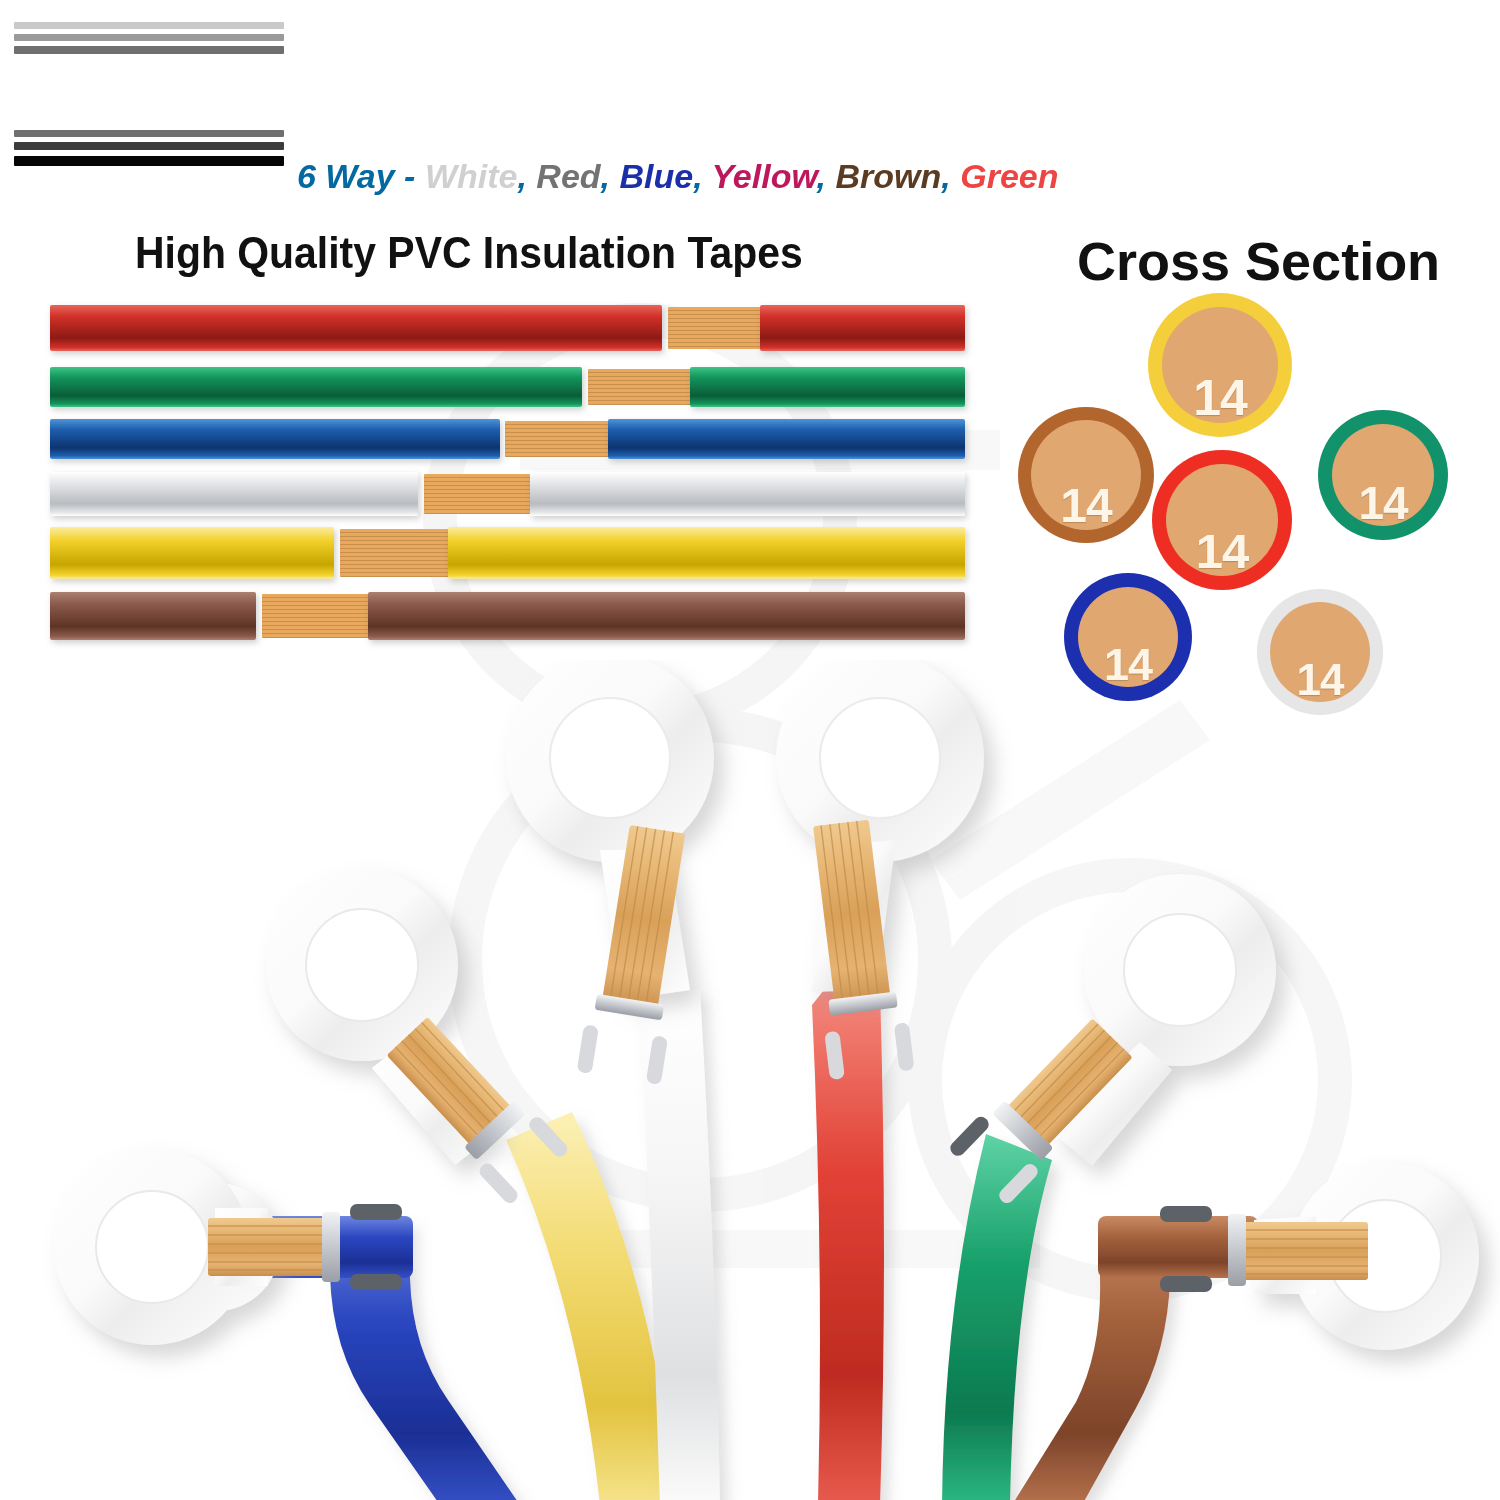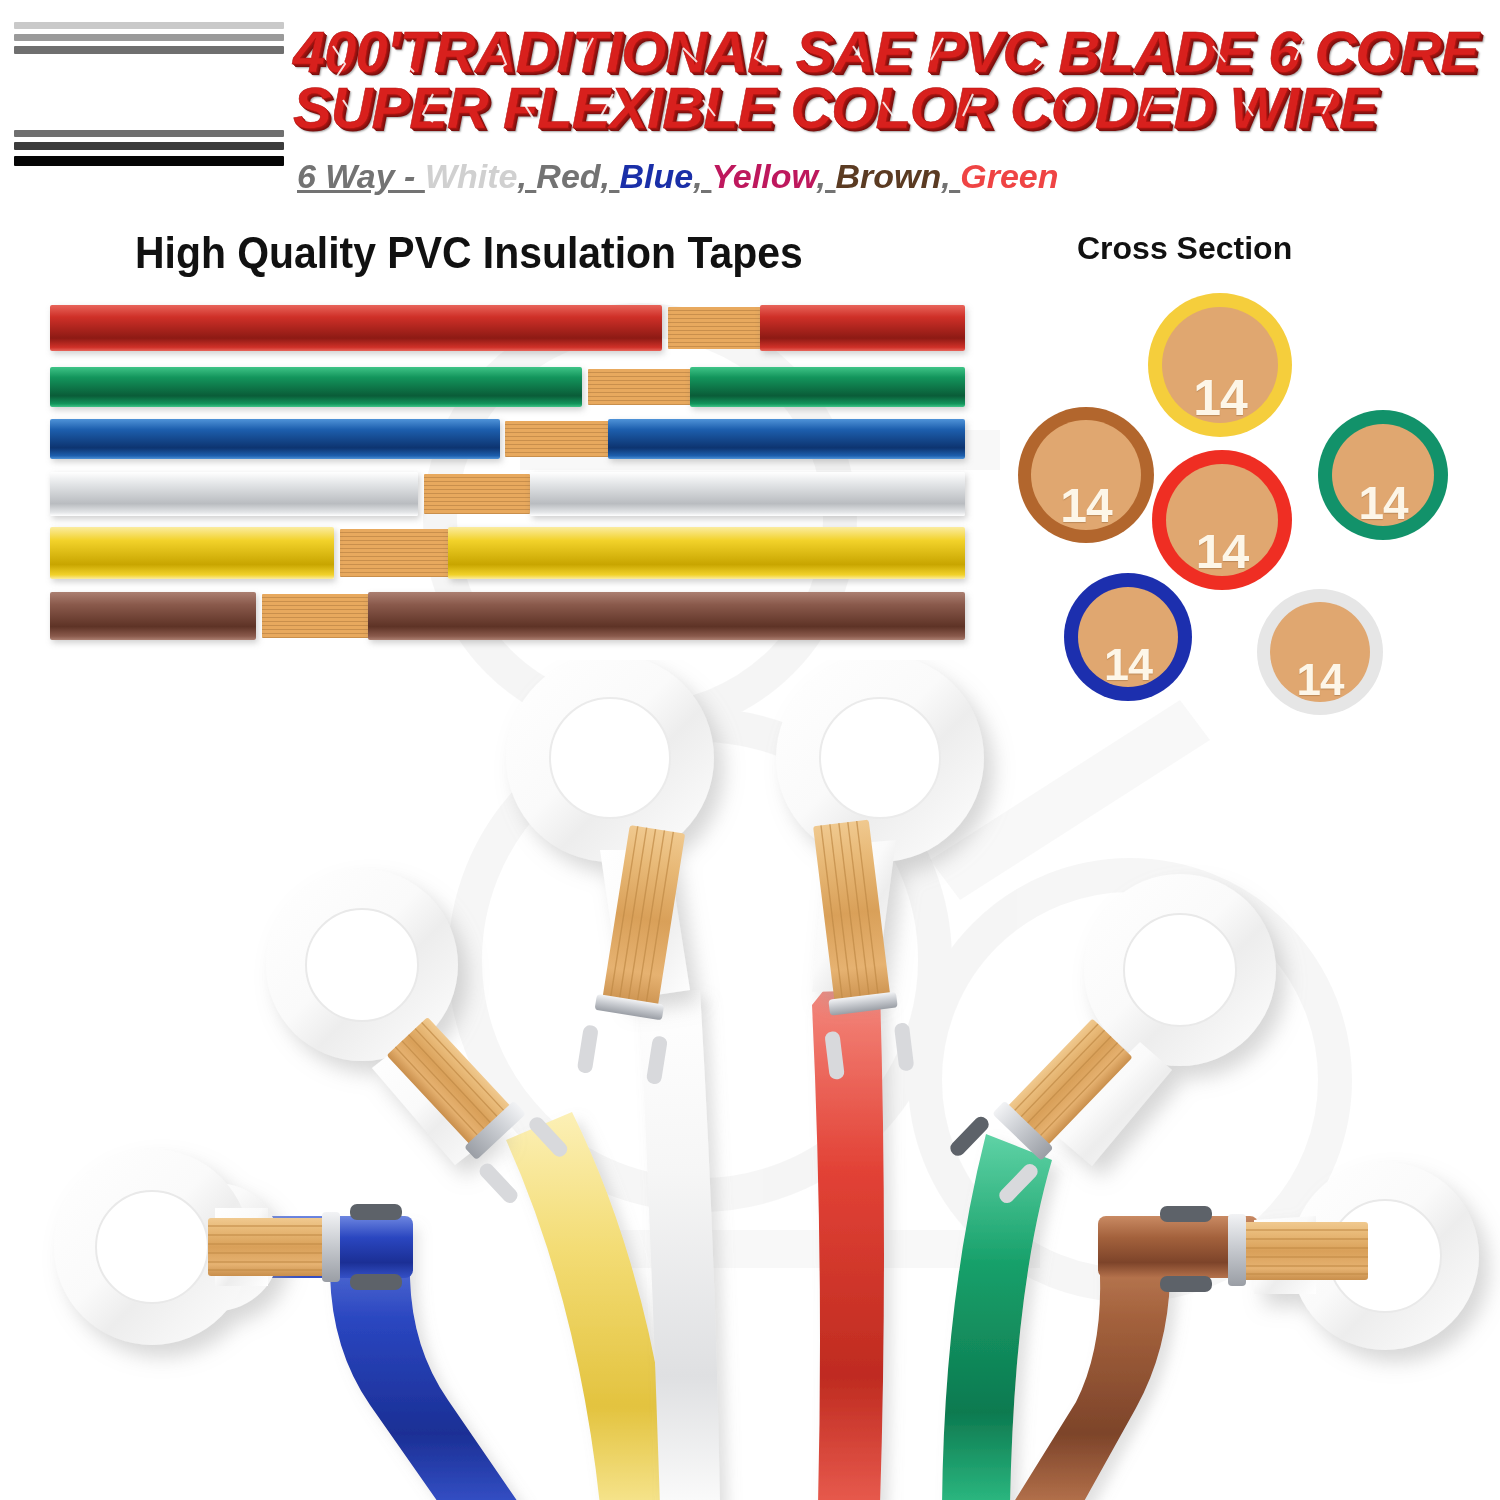--- a/index.html
+++ b/index.html
@@ -37,31 +37,31 @@
     font-size:34px;font-weight:bold;font-style:italic;white-space:nowrap;
     color:#1a1a1a;z-index:4;letter-spacing:0px;
   }
   .subtitle .sw{margin:0;}
   .c-white{color:#d0d0d0;}
   .c-red{color:#737373;}
   .c-blue{color:#1a2fa8;}
   .c-yellow{color:#be185d;}
   .c-brown{color:#5b3b22;}
   .c-green{color:#ef4444;text-align:right;}
-  .c-dark{color:#737373;text-decoration:underline;}
+  .c-dark{color:#0369a1;}
 
   
   .h-tapes{
     position:absolute;left:135px;top:228px;z-index:4;
     font-size:44px;font-weight:bold;color:#111;white-space:nowrap;
     transform:scaleX(.93);transform-origin:left top;
   }
   .h-cross{
     position:absolute;left:1077px;top:230px;z-index:4;
-    font-size:32px;font-weight:bold;color:#111;white-space:nowrap;
+    font-size:54px;font-weight:bold;color:#111;white-space:nowrap;
   }
 
   
   .wire-area{position:absolute;left:0;top:0;width:1000px;height:700px;z-index:3;}
   .wire{position:absolute;}
   .seg{position:absolute;top:0;bottom:0;border-radius:2px;}
   .copper{position:absolute;top:2px;bottom:2px;border-radius:1px;}
 
   
   .cs-area{position:absolute;left:1000px;top:280px;width:500px;height:450px;z-index:4;}
@@ -93,24 +93,20 @@
 
   <div class="logo-block">
     <div class="logo-bar" style="top:4px;width:270px;height:7px;background:#c9c9c9;"></div>
     <div class="logo-bar" style="top:16px;width:270px;height:7px;background:#9a9a9a;"></div>
     <div class="logo-bar" style="top:28px;width:270px;height:8px;background:#6f6f6f;"></div>
     <div class="logo-bar" style="top:112px;width:270px;height:7px;background:#6f6f6f;"></div>
     <div class="logo-bar" style="top:124px;width:270px;height:8px;background:#3c3c3c;"></div>
     <div class="logo-bar" style="top:138px;width:270px;height:10px;background:#050505;"></div>
   </div>
 
-  <div class="title-wrap">
-    <div class="title-line">400'TRADITIONAL SAE PVC BLADE 6 CORE</div>
-    <div class="title-line" style="margin-top:4px;">SUPER FLEXIBLE COLOR CODED WIRE</div>
-  </div>
 
   <svg style="position:absolute;left:293px;top:26px;width:1190px;height:120px;z-index:5;pointer-events:none;" viewBox="0 0 1190 120">
     <g stroke="#ffffff" stroke-width="2" fill="none" opacity="0.85">
       <path d="M40 20 l12 18 l-8 12"></path>
         <path d="M120 14 l-9 22 l10 10"></path>
       <path d="M205 18 l8 20 l-12 8"></path>
         <path d="M300 12 l-10 20"></path>
       <path d="M390 22 l14 14"></path>
         <path d="M470 14 l-8 18 l12 8"></path>
       <path d="M560 20 l10 16"></path>

